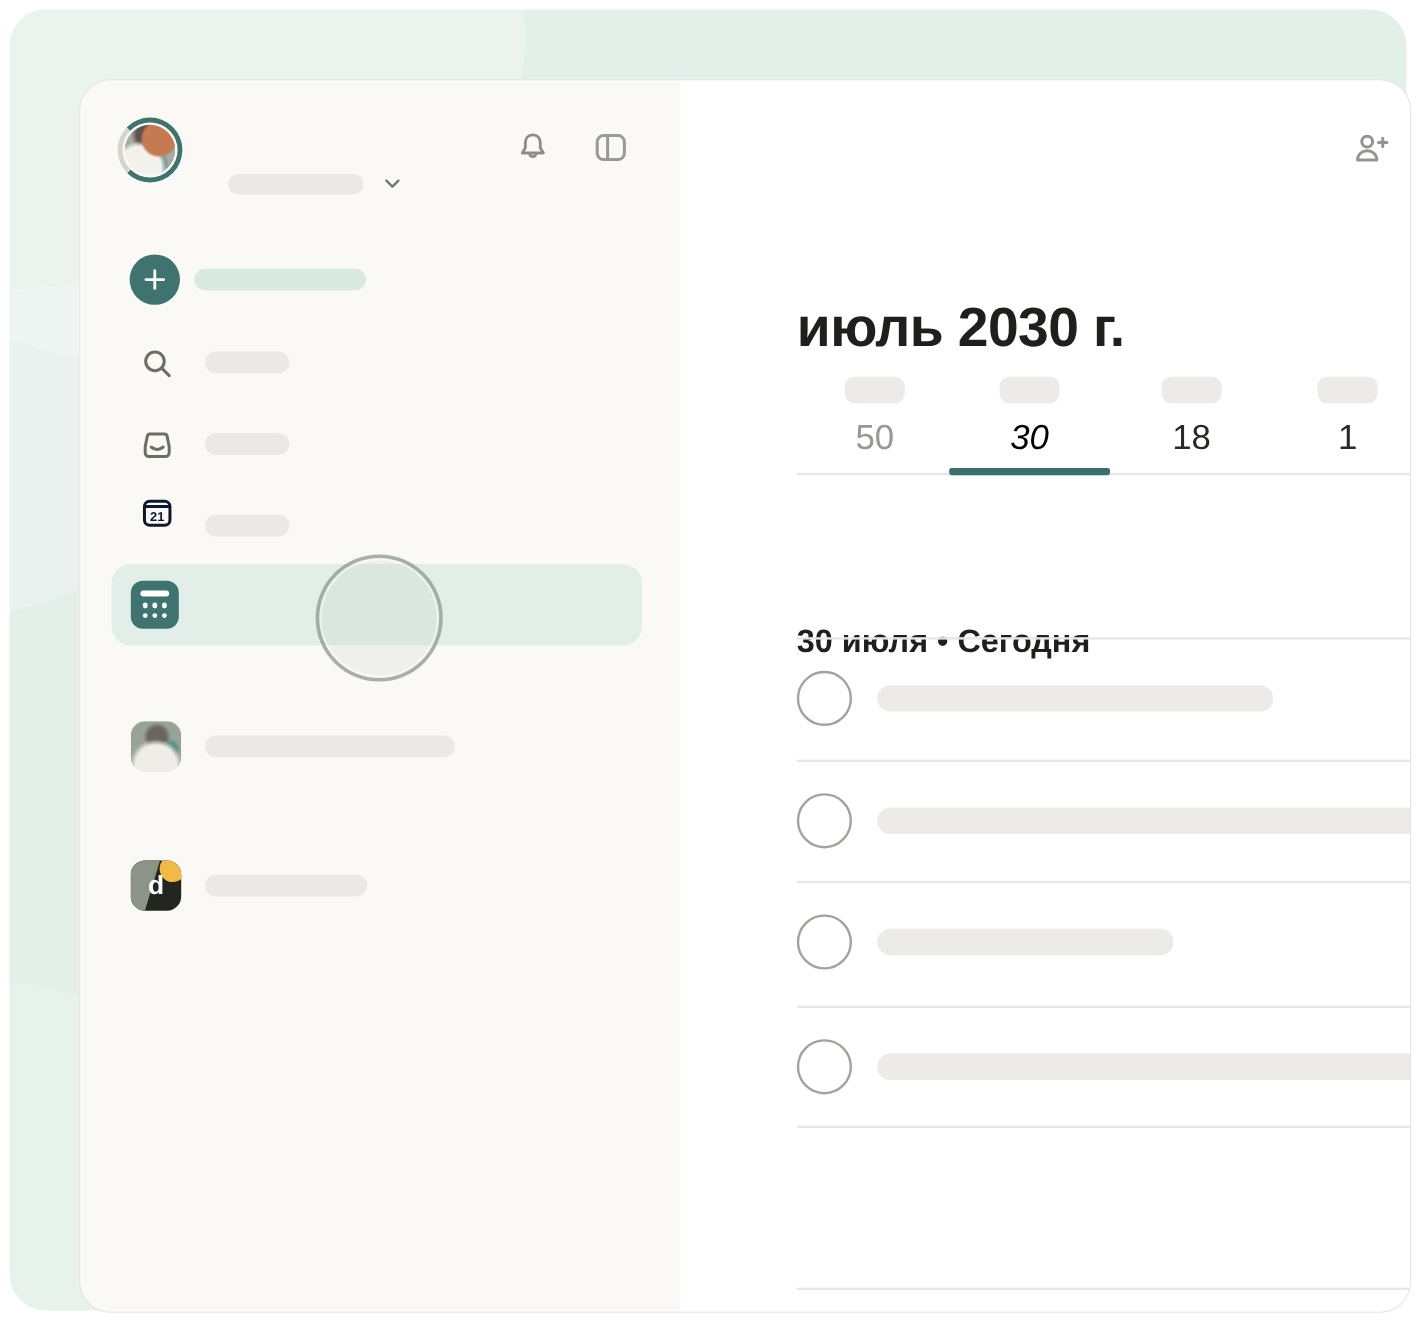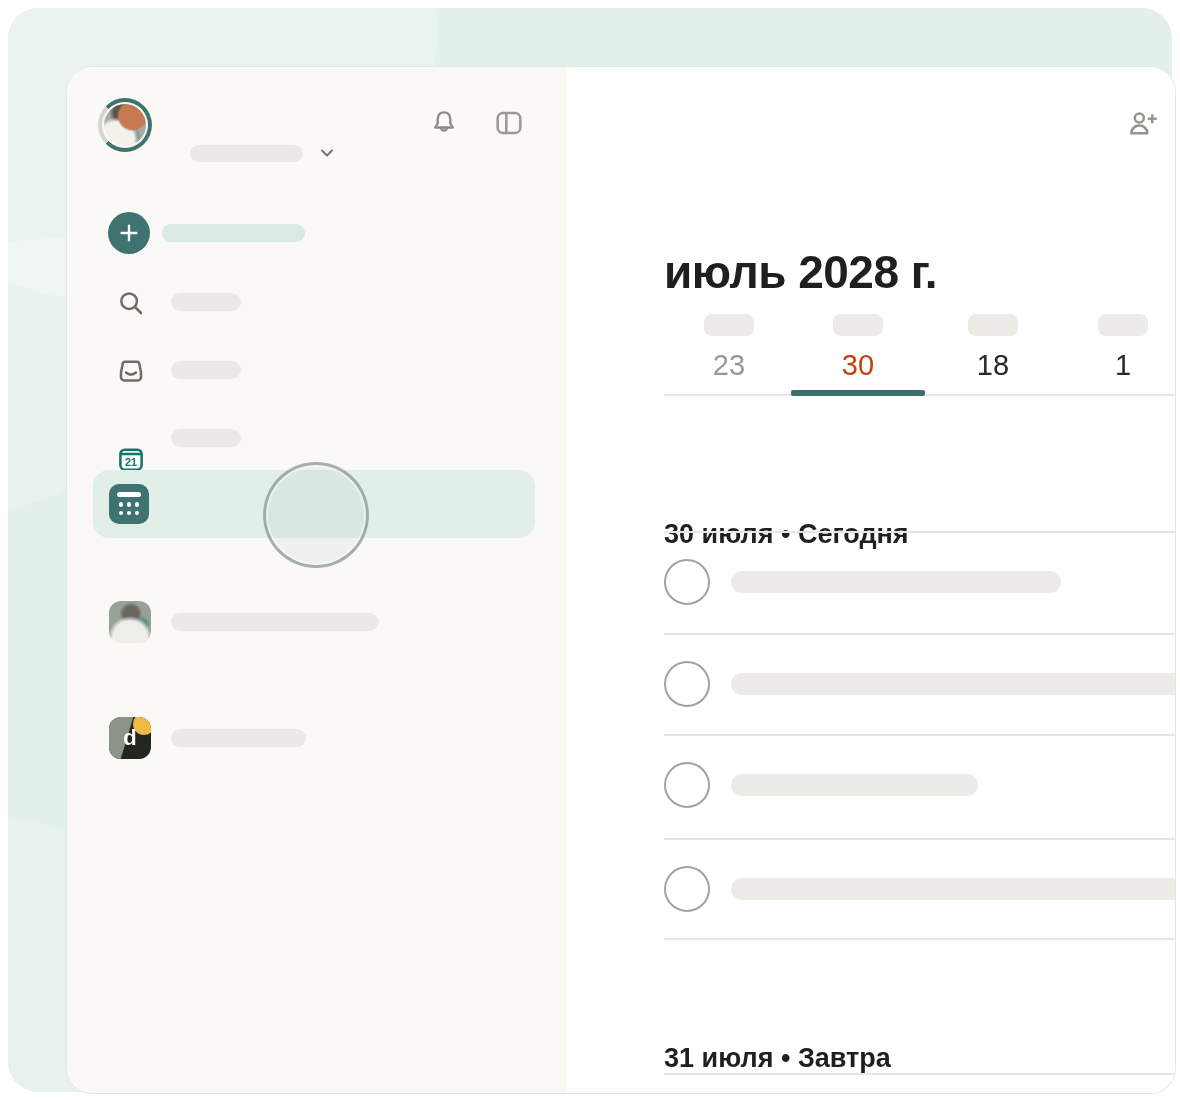--- a/index.html
+++ b/index.html
@@ -55,21 +55,21 @@
   .row-icon{position:absolute;display:flex;align-items:center;justify-content:center;}
 
   .add-btn{position:absolute;left:41px;top:145px;width:42px;height:42px;border-radius:50%;
     background:#3e7370;display:flex;align-items:center;justify-content:center;color:#ffffff;cursor:pointer;}
   .add-skel{position:absolute;left:95px;top:157px;width:143px;height:18px;background:#d9eae0;border-radius:9px;}
 
   .search-icon{left:48px;top:220px;width:32px;height:32px;color:#6e6c67;}
   .search-skel{position:absolute;left:104px;top:226px;width:70px;height:18px;}
   .inbox-icon{left:48px;top:288px;width:32px;height:32px;color:#6e6c67;}
   .inbox-skel{position:absolute;left:104px;top:294px;width:70px;height:18px;}
-  .cal-icon{left:48px;top:376px;width:32px;height:32px;color:#0f766e;}
+  .cal-icon{left:48px;top:344px;width:32px;height:32px;color:#0f172a;}
   .cal-skel{position:absolute;left:104px;top:362px;width:70px;height:18px;}
 
   .upcoming-row{
     position:absolute;left:26px;top:403px;width:442px;height:68px;border-radius:16px;
     background:#e2efe8;cursor:pointer;
   }
   .upcoming-icon{
     position:absolute;left:16px;top:14px;width:40px;height:40px;border-radius:10px;background:#3e7370;
   }
   .upcoming-icon .bar{position:absolute;left:8px;top:8px;width:24px;height:5px;border-radius:3px;background:#ffffff;}
@@ -115,21 +115,21 @@
     position:absolute;left:97px;top:146px;
     font-size:46px;line-height:56px;font-weight:700;color:#211f1d;letter-spacing:-0.5px;
   }
 
   .date-strip{position:absolute;left:0;top:0;width:100%;}
   .date-col{position:absolute;top:247px;width:134px;height:85px;cursor:pointer;}
   .dc-0{left:95px;}.dc-1{left:224px;}.dc-2{left:359px;}.dc-3{left:489px;}
   .weekday-skel{position:absolute;left:42px;top:0;width:50px;height:22px;border-radius:8px;background:#edebe7;}
   .day-num{position:absolute;left:0;top:33px;width:134px;text-align:center;font-size:29px;line-height:36px;color:#2a2926;}
   .day-past .day-num{color:#9a9893;}
-  .day-selected .day-num{color:#c2410c;}
+  .day-selected .day-num{color:#000000;font-style:italic;}
   .strip-hairline{position:absolute;left:97px;top:327px;right:0;height:2px;background:#e8e6e3;}
   .sel-underline{position:absolute;left:224px;top:323px;width:134px;height:6px;background:#3a6f6b;border-radius:2px;}
 
   .section-title{position:absolute;left:97px;font-size:27px;line-height:34px;font-weight:700;color:#211f1d;}
   .st-today{top:410px;margin-top:40px;}
   .st-tomorrow{top:952px;}
   .divider{position:absolute;left:97px;right:0;height:2px;background:#e8e6e3;}
   .dv-0{top:464px;}.dv-1{top:566px;}.dv-2{top:667px;}.dv-3{top:771px;}.dv-4{top:871px;}.dv-5{top:1006px;}
 
   .task-row{position:absolute;left:0;right:0;height:100px;}
@@ -270,26 +270,26 @@
         <span>
           <svg width="32" height="32" viewBox="0 0 24 24" fill="none" stroke="currentColor" stroke-width="1.9" stroke-linecap="round" stroke-linejoin="round">
             <circle cx="10" cy="7.5" r="3.4"></circle>
             <path d="M4 19c0-3.5 2.7-5.8 6-5.8s6 2.3 6 5.8z"></path>
             <line x1="19.7" y1="5.4" x2="19.7" y2="10.6"></line>
             <line x1="17.1" y1="8" x2="22.3" y2="8"></line>
           </svg>
         </span>
       </div>
 
-      <h1 class="month-title">июль 2028 г.</h1>
+      <h1 class="month-title">июль 2030 г.</h1>
 
       <div class="date-strip">
         <div class="date-col dc-0 day-past">
           <div class="weekday-skel"></div>
-          <div class="day-num">23</div>
+          <div class="day-num">50</div>
         </div>
         <div class="date-col dc-1 day-selected">
           <div class="weekday-skel"></div>
           <div class="day-num">30</div>
         </div>
         <div class="date-col dc-2">
           <div class="weekday-skel"></div>
           <div class="day-num">18</div>
         </div>
         <div class="date-col dc-3">
@@ -320,18 +320,17 @@
         <div class="task-skel tw-3"></div>
       </div>
       <div class="divider dv-3"></div>
 
       <div class="task-row tr-3">
         <div class="task-check"></div>
         <div class="task-skel tw-4"></div>
       </div>
       <div class="divider dv-4"></div>
 
-      <h2 class="section-title st-tomorrow">31 июля • Завтра</h2>
       <div class="divider dv-5"></div>
 
     </main>
   </div>
 </div>
 
 </body></html>

